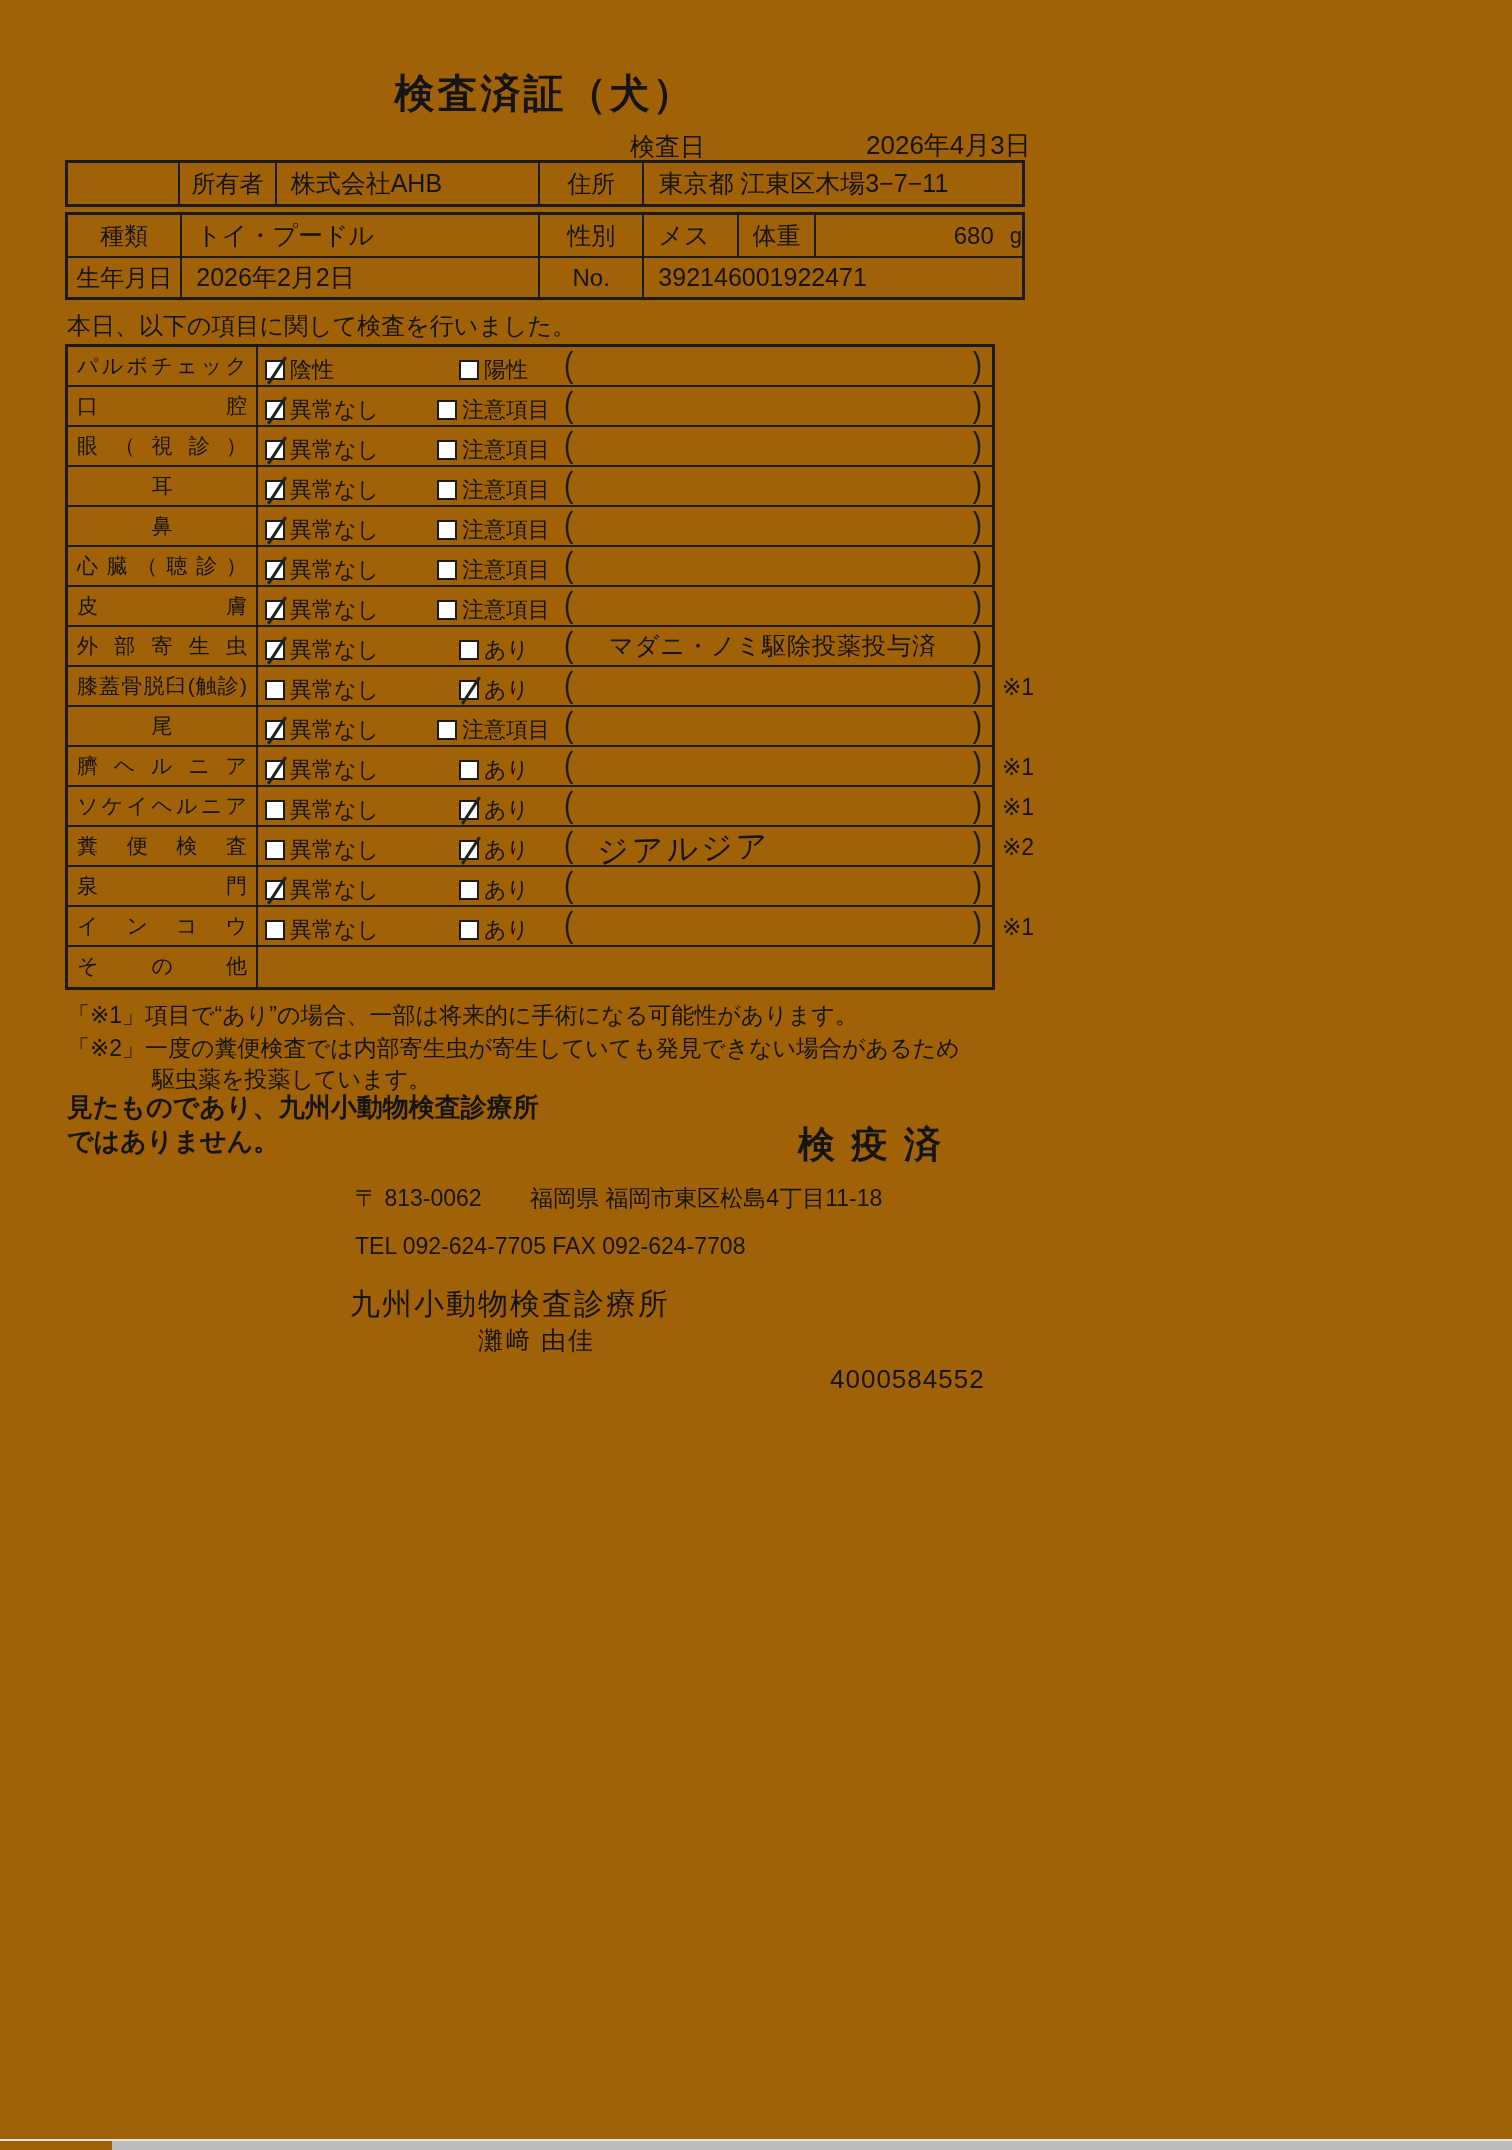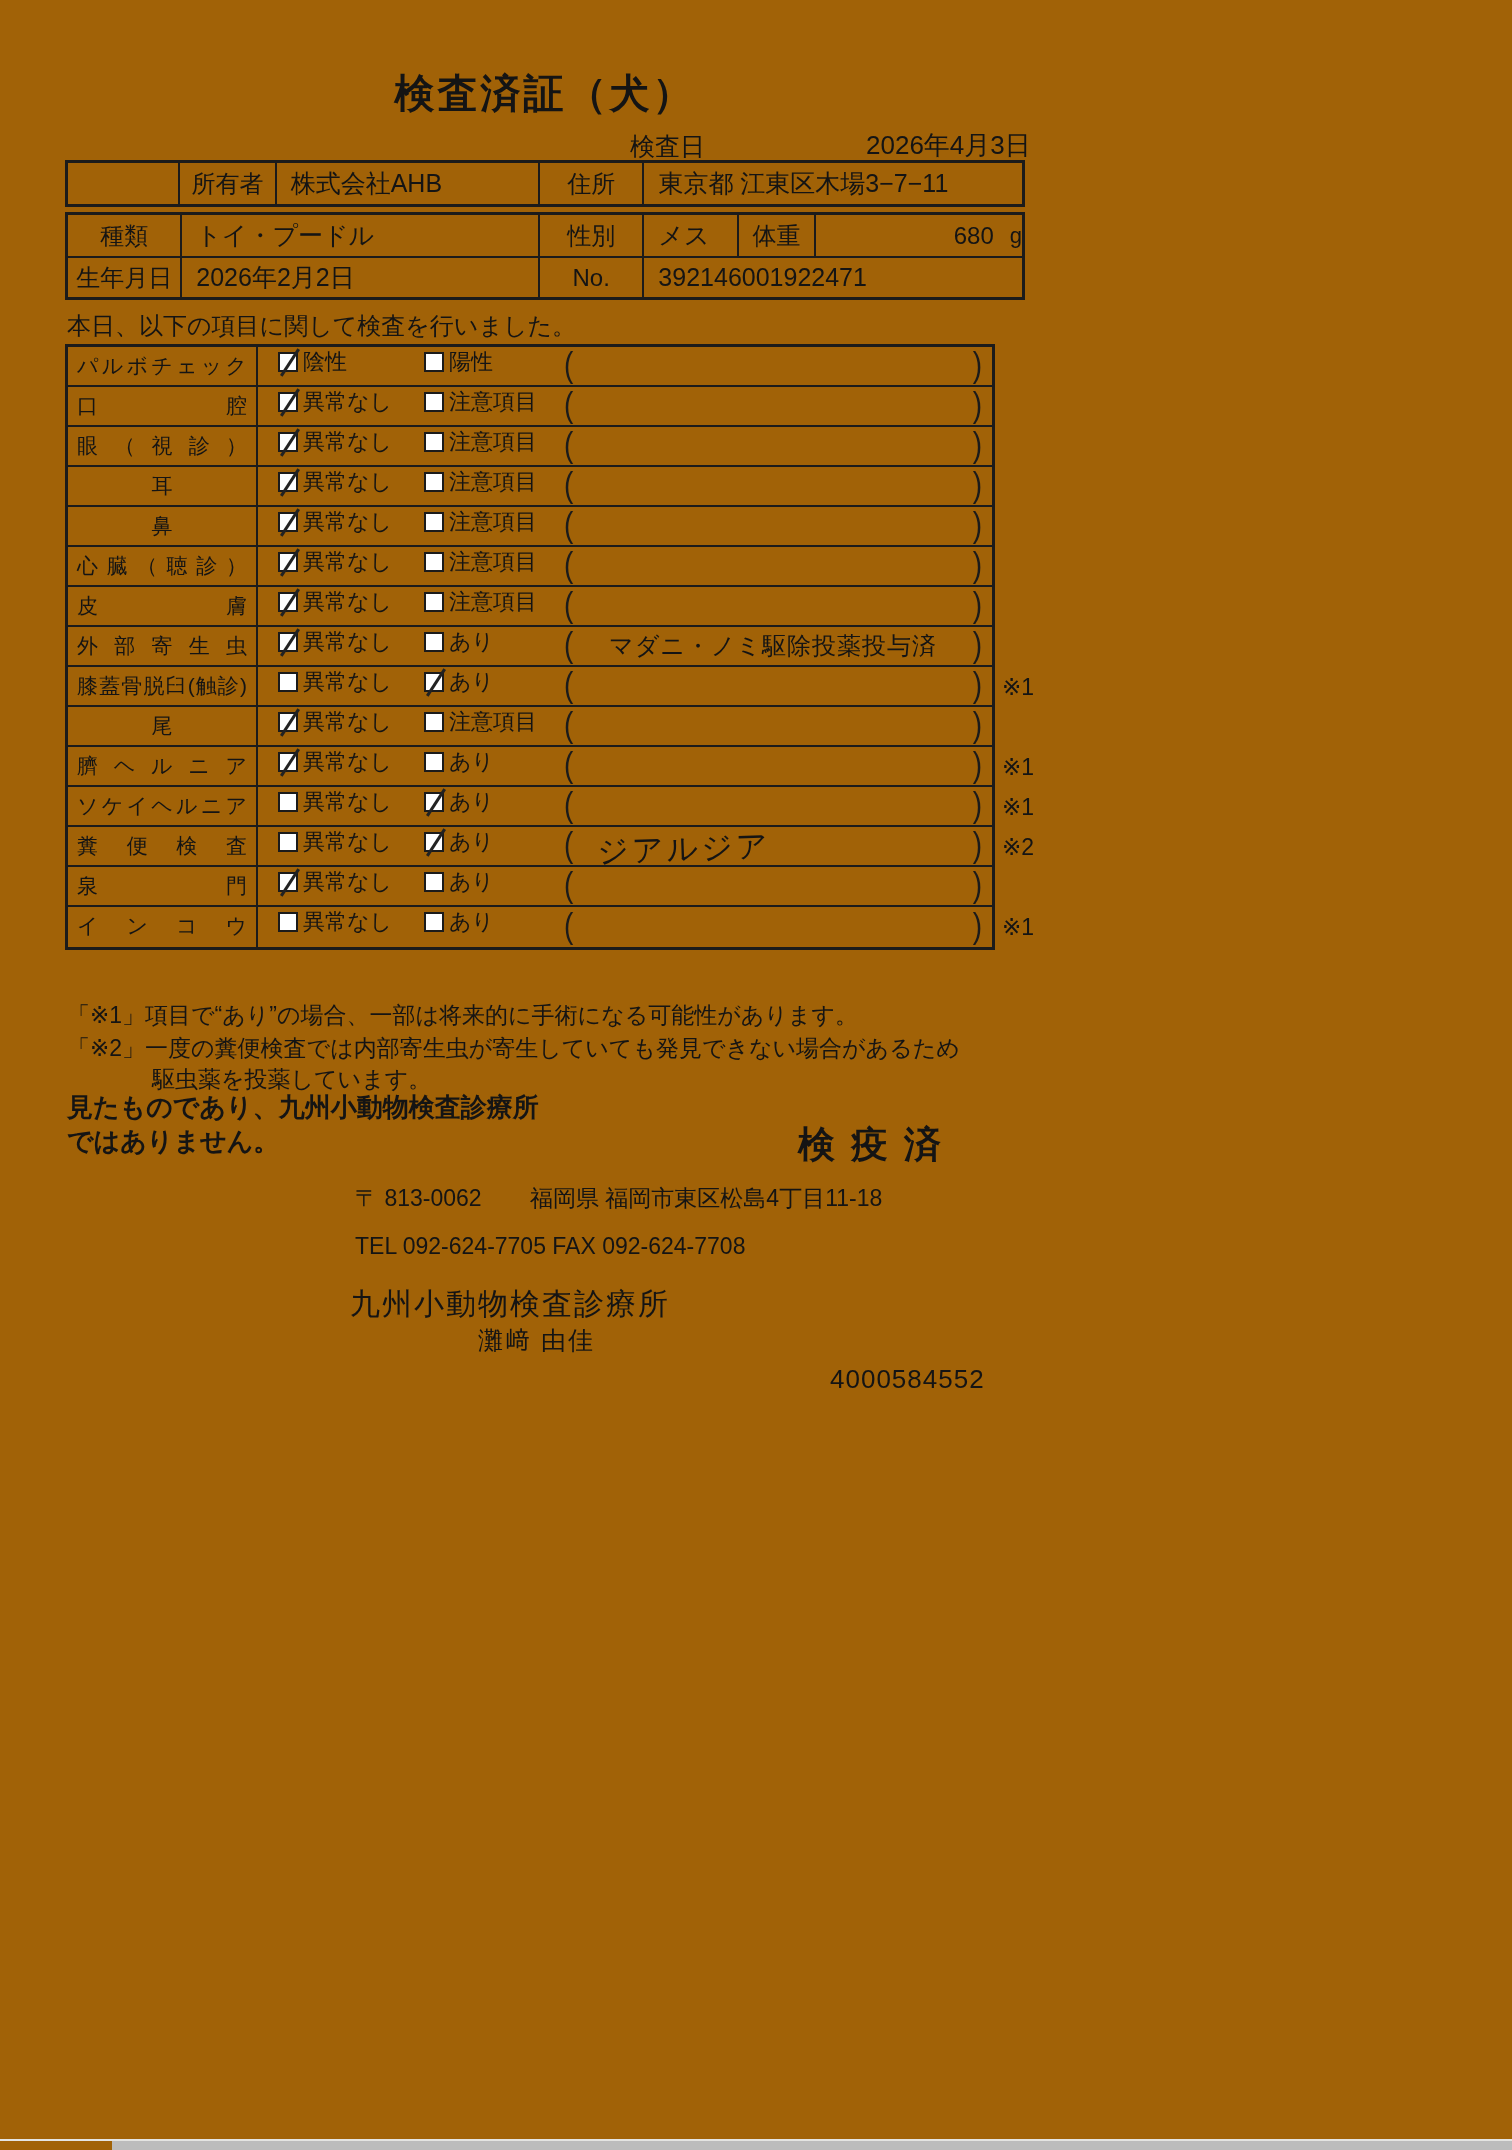--- a/index.html
+++ b/index.html
@@ -38,21 +38,21 @@
   
   .mtable { top:344px; left:65px; width:930px; border:3px solid #1b1b1b; }
   .trow { position:relative; display:flex; height:40px; border-bottom:2px solid #1b1b1b; }
   .trow:last-child { border-bottom:none; }
   .item {
     width:190px; border-right:2px solid #1b1b1b; padding:0 9px;
     font-size:21px; line-height:37px; text-align:justify; text-align-last:justify;
     white-space:nowrap; overflow:hidden;
   }
   .item.single { text-align:center; text-align-last:center; }
-  .checks { width:292px; display:flex; align-items:flex-start; padding-left:20px; }
+  .checks { width:292px; display:flex; align-items:flex-end; padding-left:7px;gap:48px; }
   .grp { display:flex; align-items:center; width:146px; }
   .grp:last-child { width:auto; }
   .cb { position:relative; display:inline-block; width:20px; height:20px; border:2px solid #1b1b1b; margin-right:5px; flex:none; background:#fff; }
   .cb[data-checked="true"]::after {
     content:""; position:absolute; left:-6px; top:7px; width:32px; height:3px;
     background:#222; transform:rotate(-57deg);
   }
   .cbl { font-size:22px; white-space:nowrap; }
   .paren { flex:1; display:flex; align-items:center; padding:0 10px 0 14px; }
   .po,.pc { font-size:28px; transform:scaleY(1.25); color:#1b1b1b; }
@@ -421,20 +421,24 @@
           </span>
       </div>
       <div class="paren">
           <span class="po">(</span>
           <span class="pt"></span>
           <span class="pc">)</span>
         </div>
       <span class="refmark">※1</span>
     </div>
 
+    <div class="trow">
+      <div class="cell item">その他</div>
+      <div class="rest"></div>
+    </div>
 
   </div>
 
   <div class="abs note1">「※1」項目で“あり”の場合、一部は将来的に手術になる可能性があります。</div>
   <div class="abs note2">「※2」一度の糞便検査では内部寄生虫が寄生していても発見できない場合があるため</div>
   <div class="abs note2b">駆虫薬を投薬しています。</div>
 
   <div class="abs disc">
     <div>見たものであり、九州小動物検査診療所</div>
     <div>ではありません。</div>

